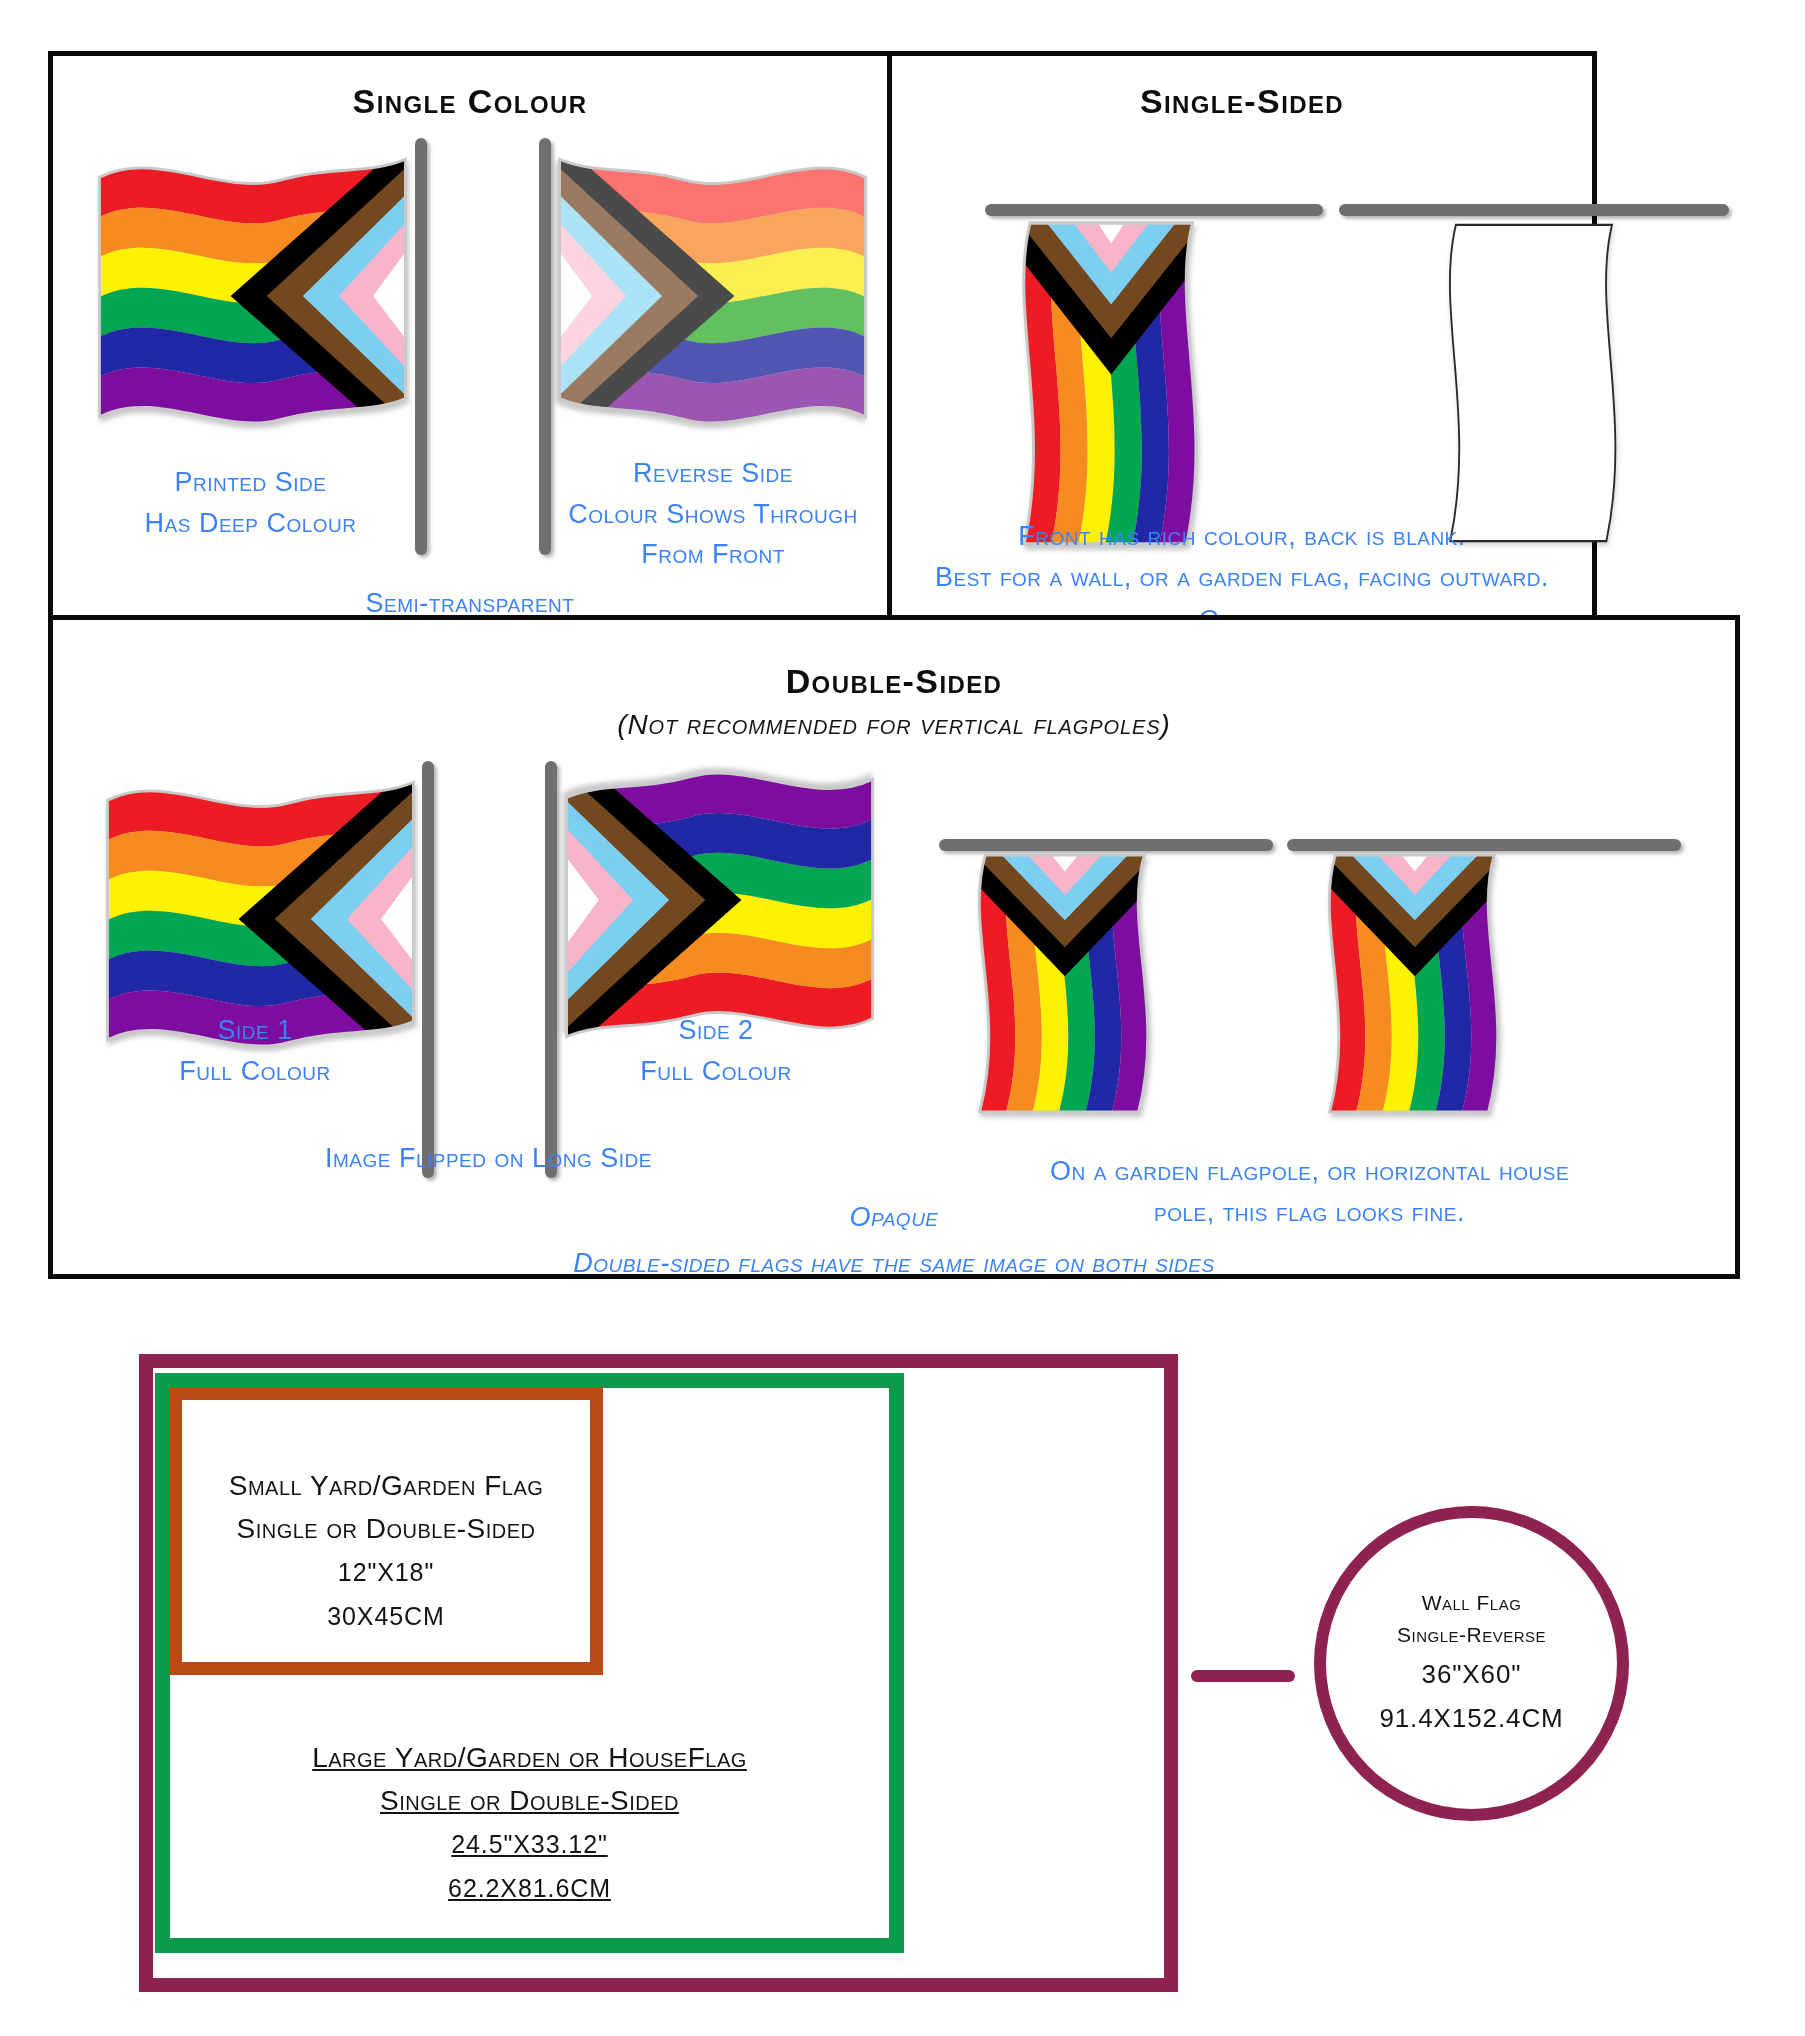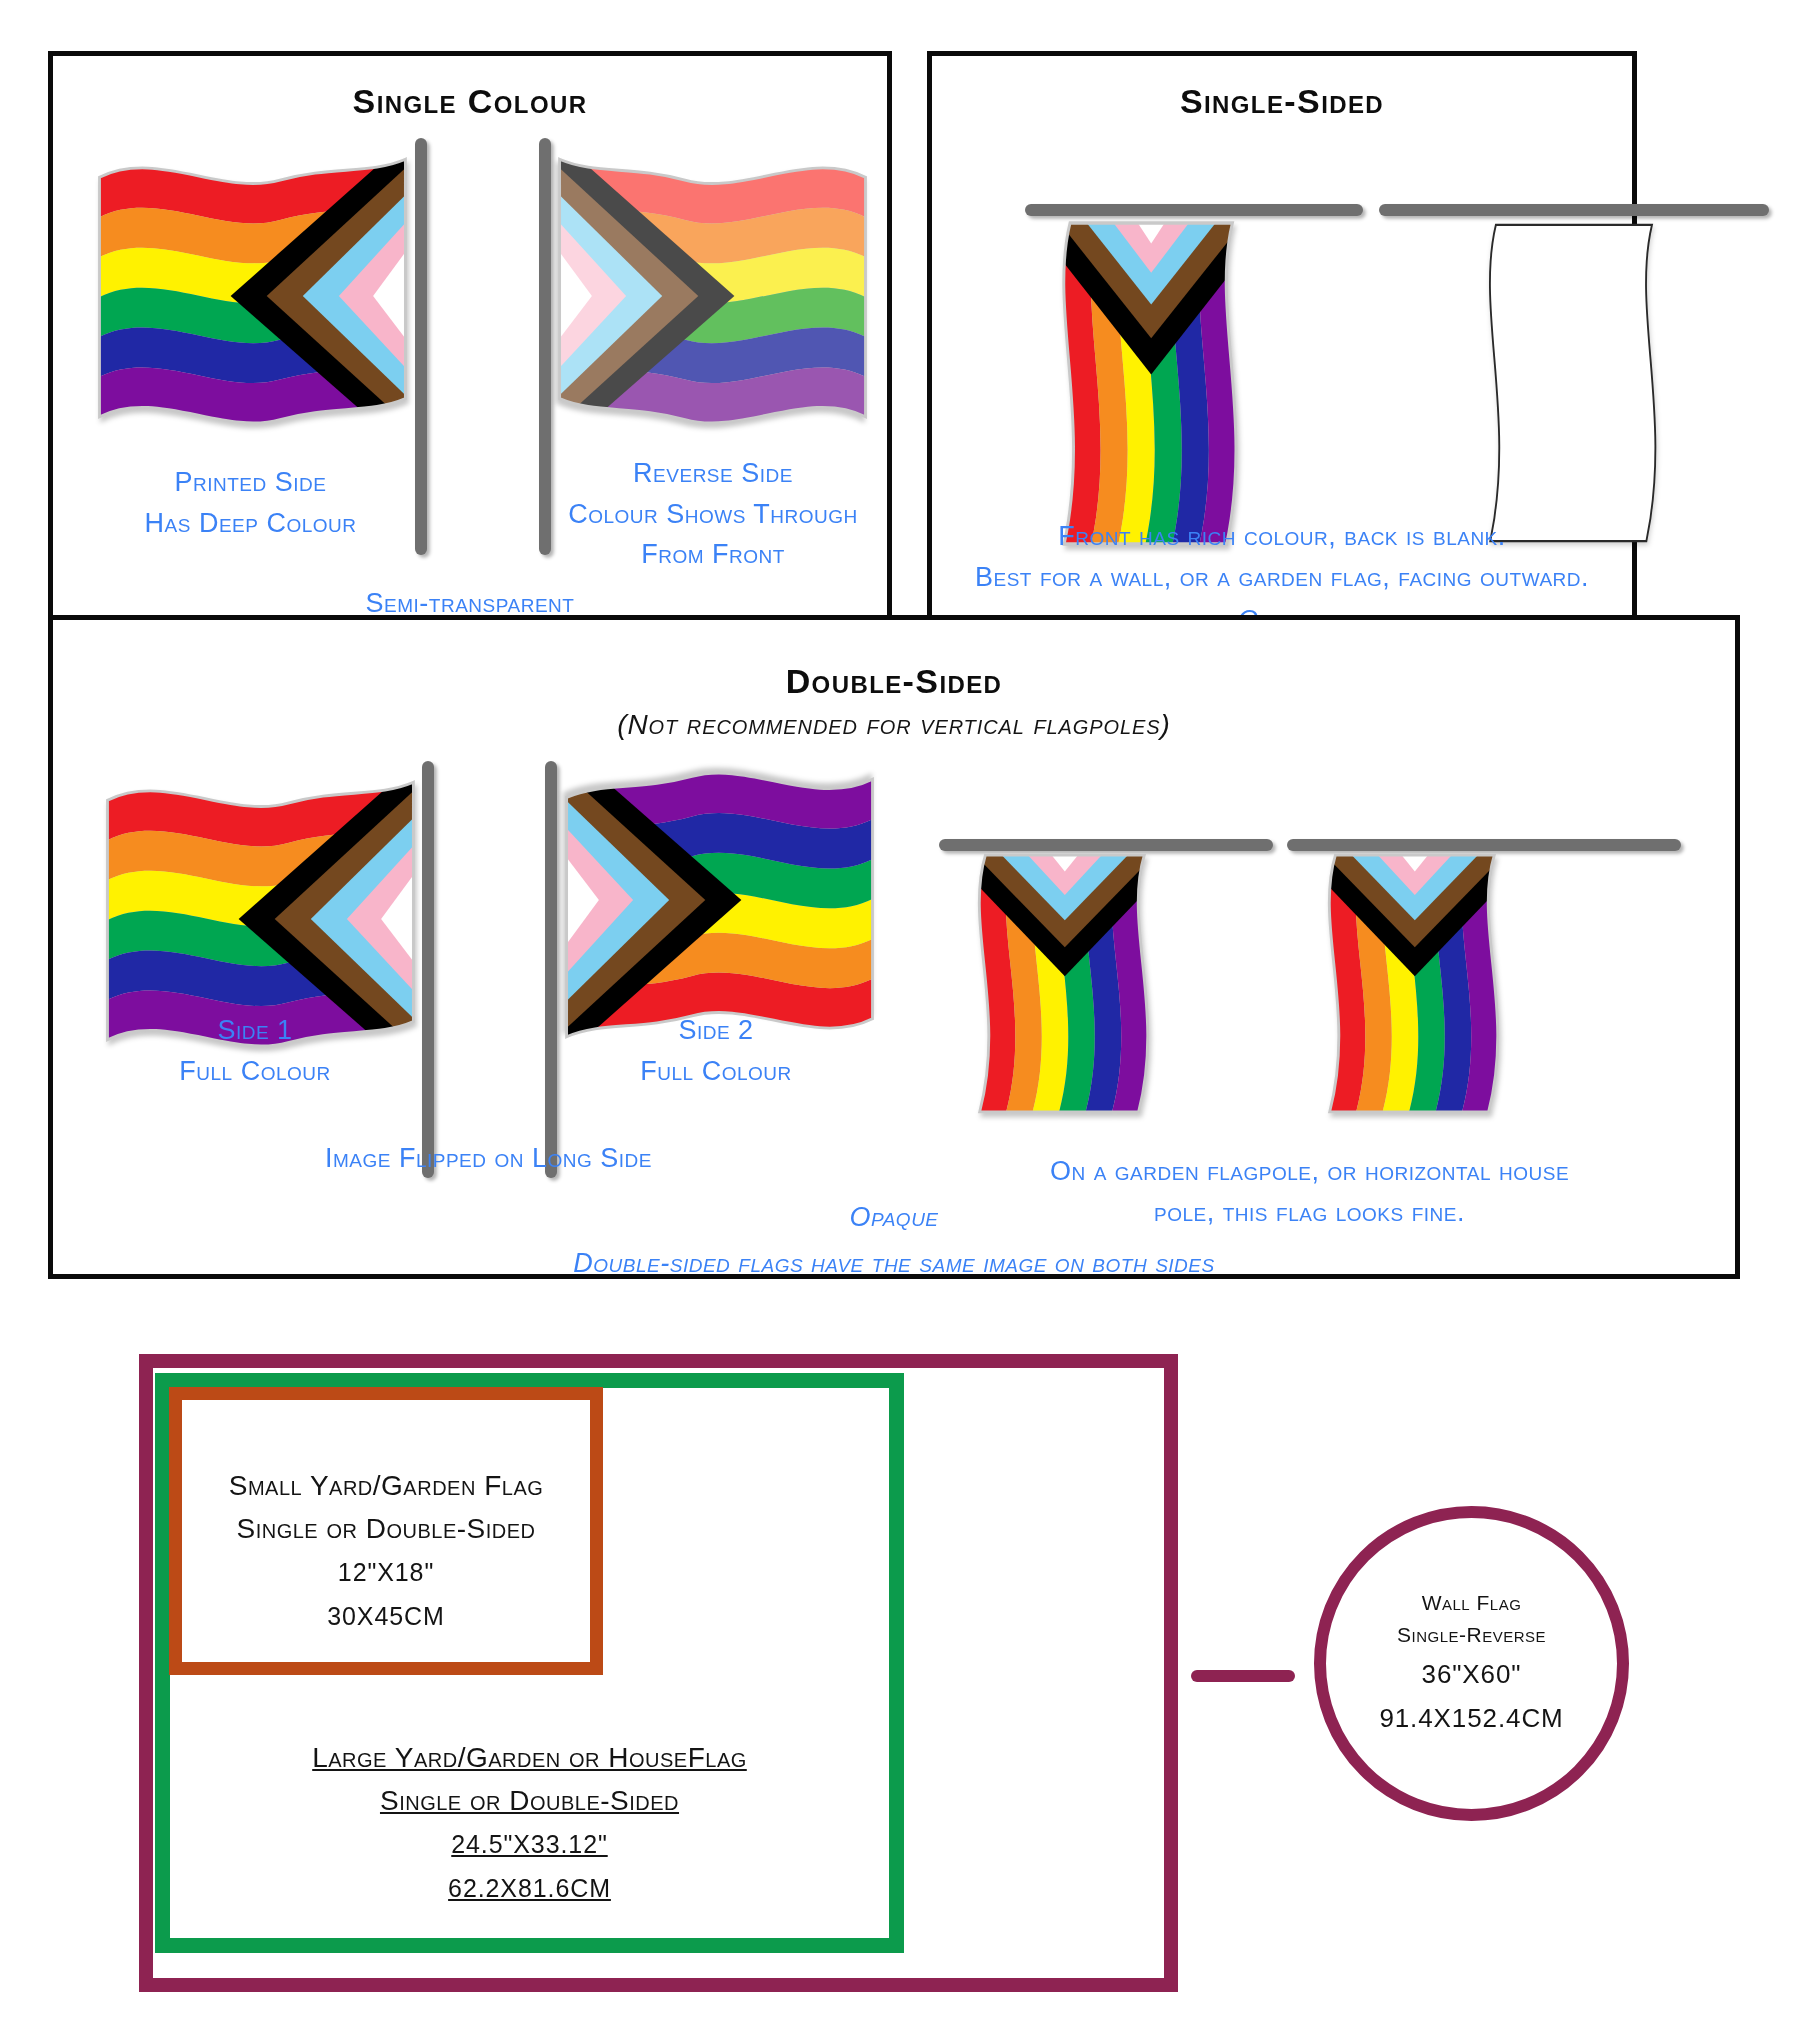--- a/index.html
+++ b/index.html
@@ -3,21 +3,21 @@
 <meta charset="utf-8">
 <style>
   html,body { margin:0; padding:0; background:#ffffff; }
   #page {
     position:relative; width:1805px; height:2037px; background:#ffffff;
     font-family:"Liberation Sans","DejaVu Sans",sans-serif; color:#141414;
     overflow:hidden;
   }
   .panel { position:absolute; border:5.6px solid #0a0a0a; background:#ffffff; box-sizing:border-box; }
   #panel-a { left:48px;  top:51px;  width:844px;  height:570px; }
-  #panel-b { left:887px; top:51px;  width:710px;  height:570px;margin-left:40px; }
+  #panel-b { left:887px; top:51px;  width:710px;  height:570px; }
   #panel-c { left:48px;  top:615px; width:1692px; height:664px; }
   .abs { position:absolute; }
   .panel-title {
     width:100%; text-align:center; font-size:34px; font-weight:700;
     font-variant:small-caps; letter-spacing:1.4px; color:#0d0d0d;
   }
   .cap {
     text-align:center; font-variant:small-caps; font-size:27px; line-height:1.5;
     white-space:pre-line; letter-spacing:0.5px; color:#3b82f6;
   }

